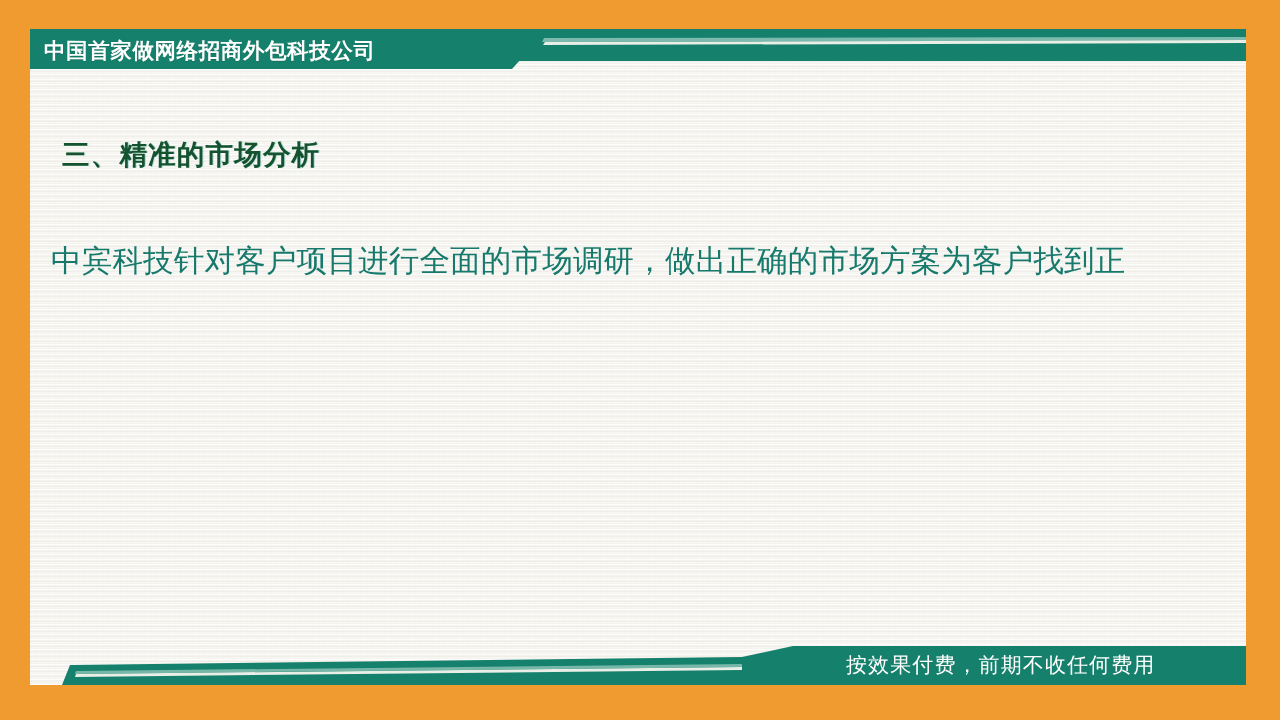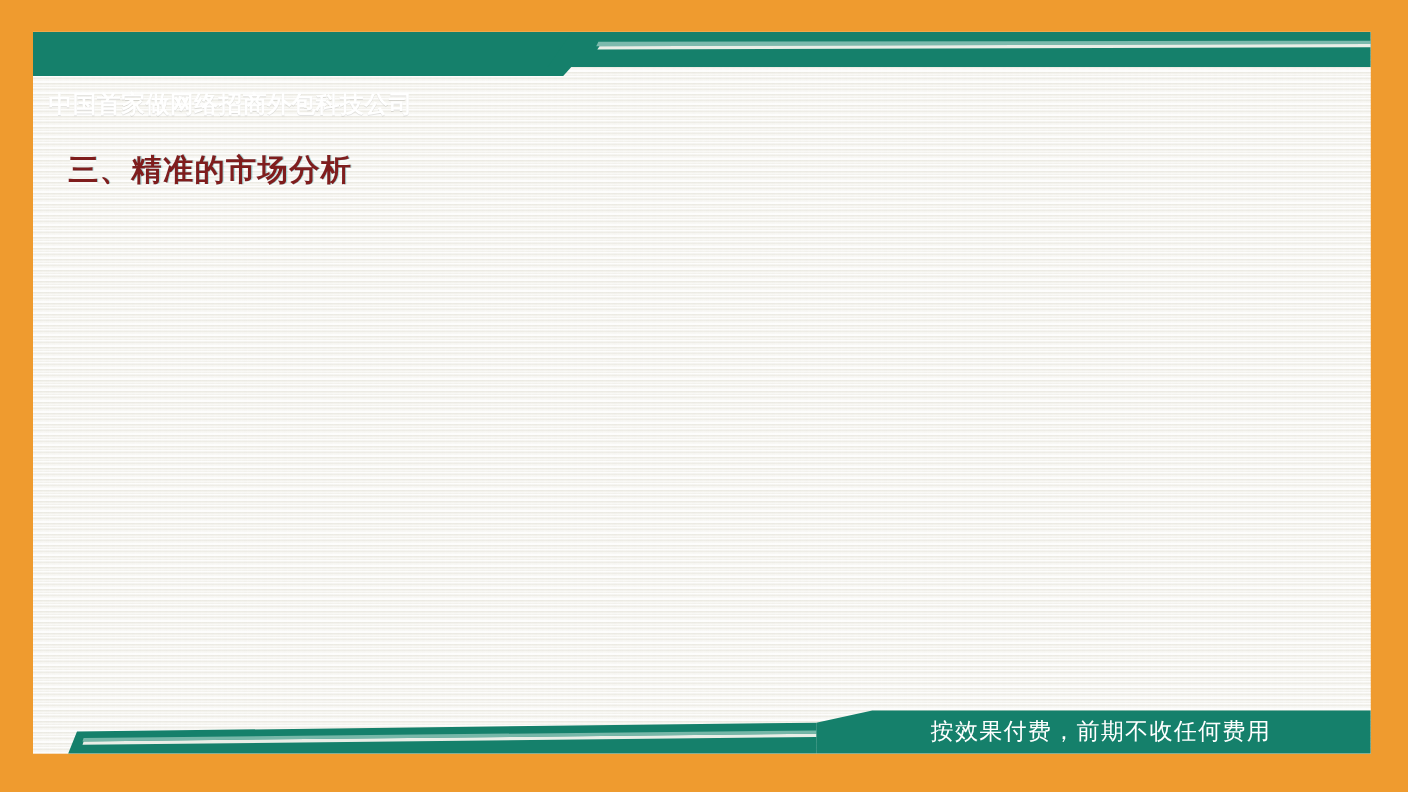--- a/index.html
+++ b/index.html
@@ -47,28 +47,27 @@
     left:44px; top:33px;
     width:470px; height:34px;
     display:flex; align-items:center;
     color:#ffffff;
     font-family:"Liberation Sans", sans-serif;
     font-weight:bold;
     font-size:21.5px;
     letter-spacing:.6px;
     white-space:nowrap;
     text-shadow:0 1px 0 rgba(0,0,0,.10);
-    margin-top:44px;
   }
 
   
   .section-title {
     position:absolute;
     left:62px; top:137px;
-    color:#7f1d1d;
+    color:#14532d;
     font-family:"Liberation Sans", sans-serif;
     font-weight:bold;
     font-size:27.5px;
     letter-spacing:1.2px;
     white-space:nowrap;
     text-shadow:1px 0 0 rgba(32,160,170,.35), 0 1px 0 rgba(255,255,255,.6);
   }
 
   
   .body-copy {
@@ -118,20 +117,21 @@
       <polygon points="544,9 1246,8 1246,11 542,13" fill="#8ec4b8" opacity="0.85"></polygon>
       <polygon points="545,13 1246,11 1246,14 543,16" fill="#f4f3ee" opacity="0.95"></polygon>
     </svg>
   </div>
 
   <div class="header-title">中国首家做网络招商外包科技公司</div>
 
   <div class="section-title">三、精准的市场分析</div>
 
   <div class="body-copy">
+    <span class="ln">中宾科技针对客户项目进行全面的市场调研，做出正确的市场方案为客户找到正</span>
   </div>
 
   <div class="footer">
     <svg class="footer-svg" width="1280" height="50" viewBox="0 0 1280 50" xmlns="http://www.w3.org/2000/svg">
 
       <polygon points="70,27 742,19 742,47 62,47" fill="#15806b"></polygon>
 
       <polygon points="742,19 793,8 1246,8 1246,47 742,47" fill="#15806b"></polygon>
 
       <polygon points="76,36 742,29 742,32 75,39" fill="#f4f3ee" opacity="0.95"></polygon>

